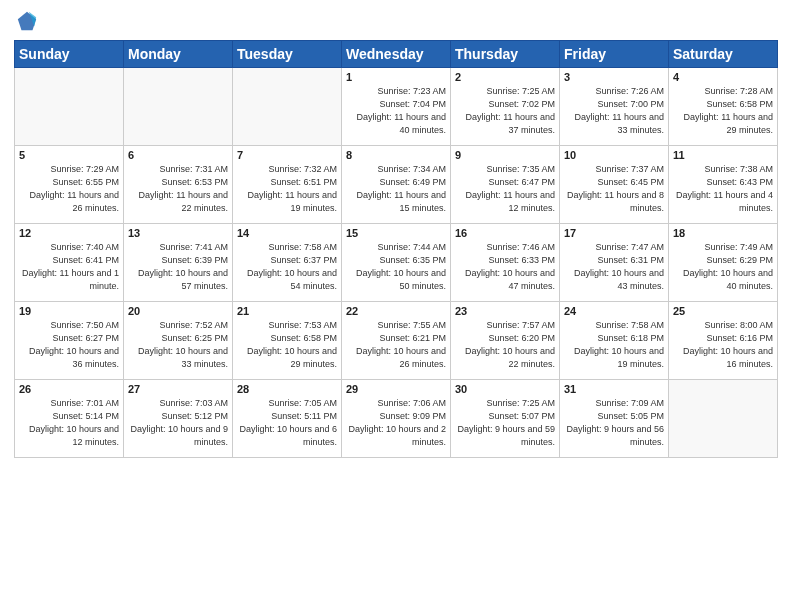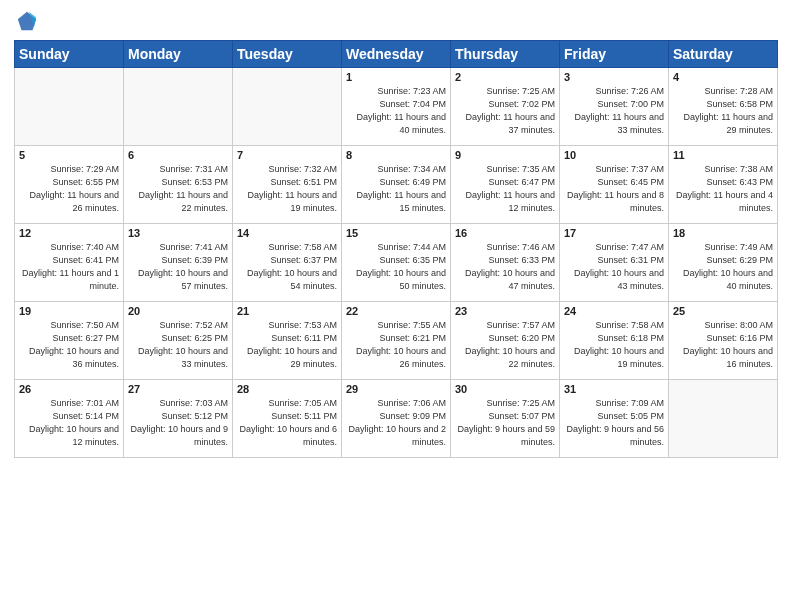--- a/index.html
+++ b/index.html
@@ -273,21 +273,21 @@
           <td>
             <div class="day-num">20</div>
             <div class="day-info">Sunrise: 7:52 AM
 Sunset: 6:25 PM
 Daylight: 10 hours
 and 33 minutes.</div>
           </td>
           <td>
             <div class="day-num">21</div>
             <div class="day-info">Sunrise: 7:53 AM
-Sunset: 6:11 PM
+Sunset: 6:58 PM
 Daylight: 10 hours
 and 29 minutes.</div>
           </td>
           <td>
             <div class="day-num">22</div>
             <div class="day-info">Sunrise: 7:55 AM
 Sunset: 6:21 PM
 Daylight: 10 hours
 and 26 minutes.</div>
           </td>

